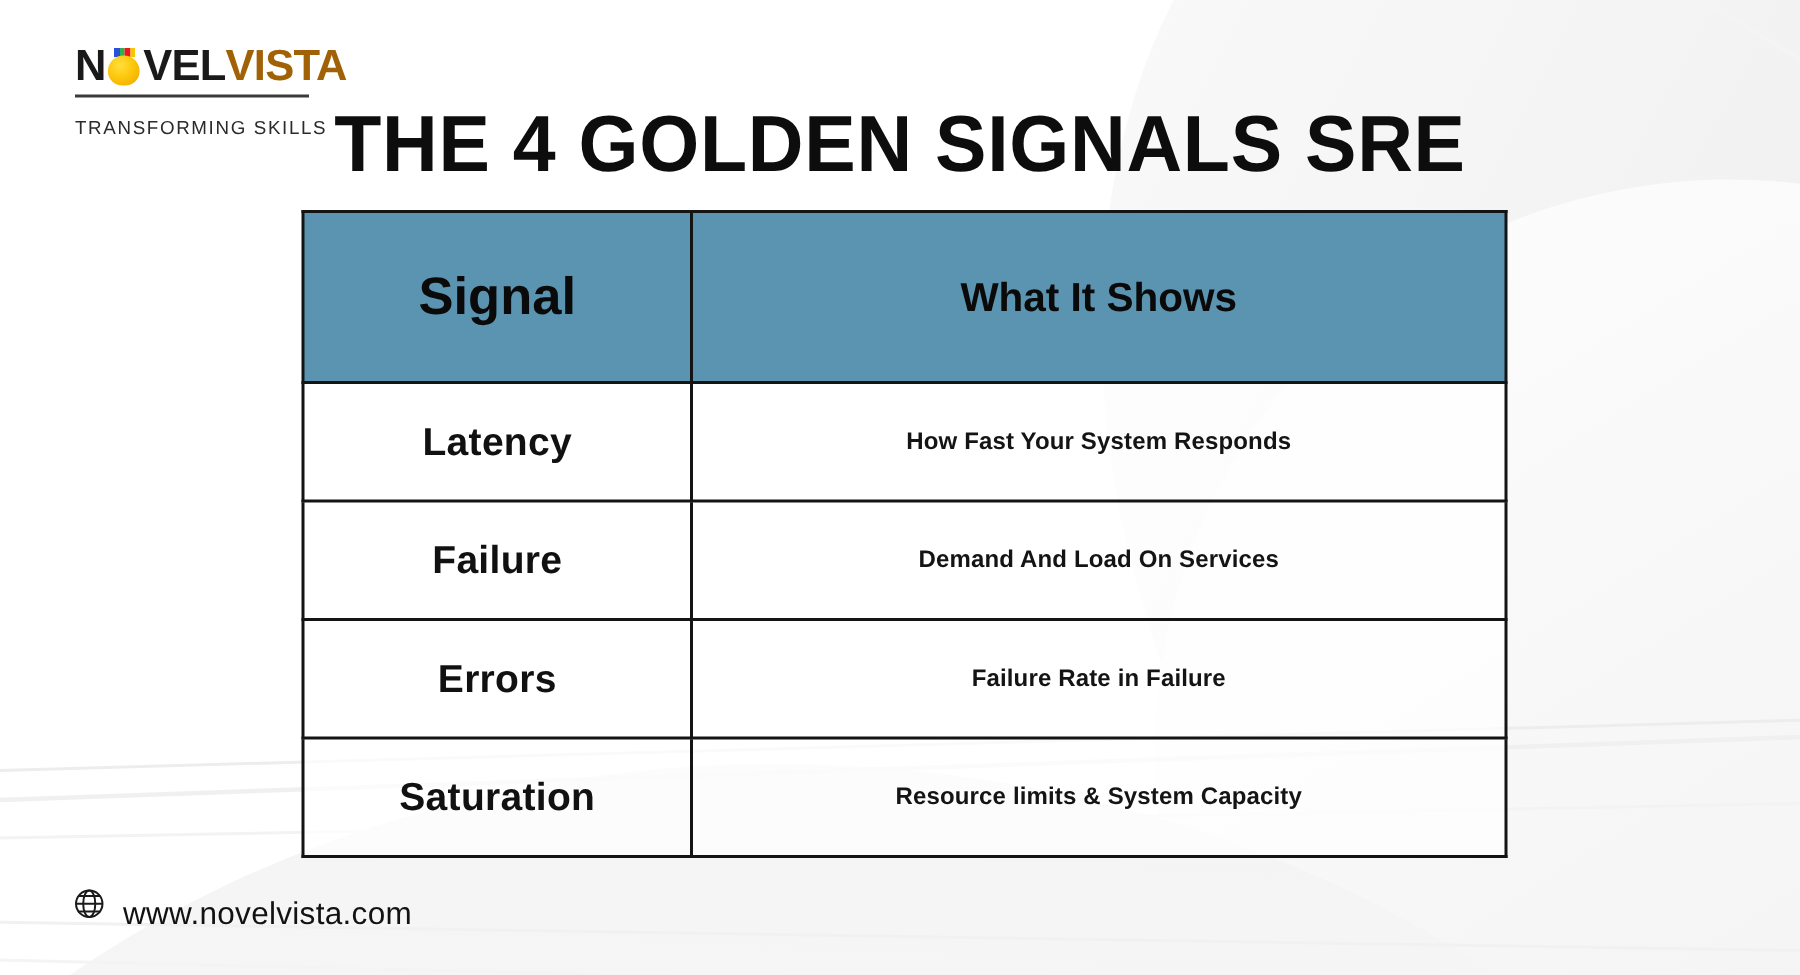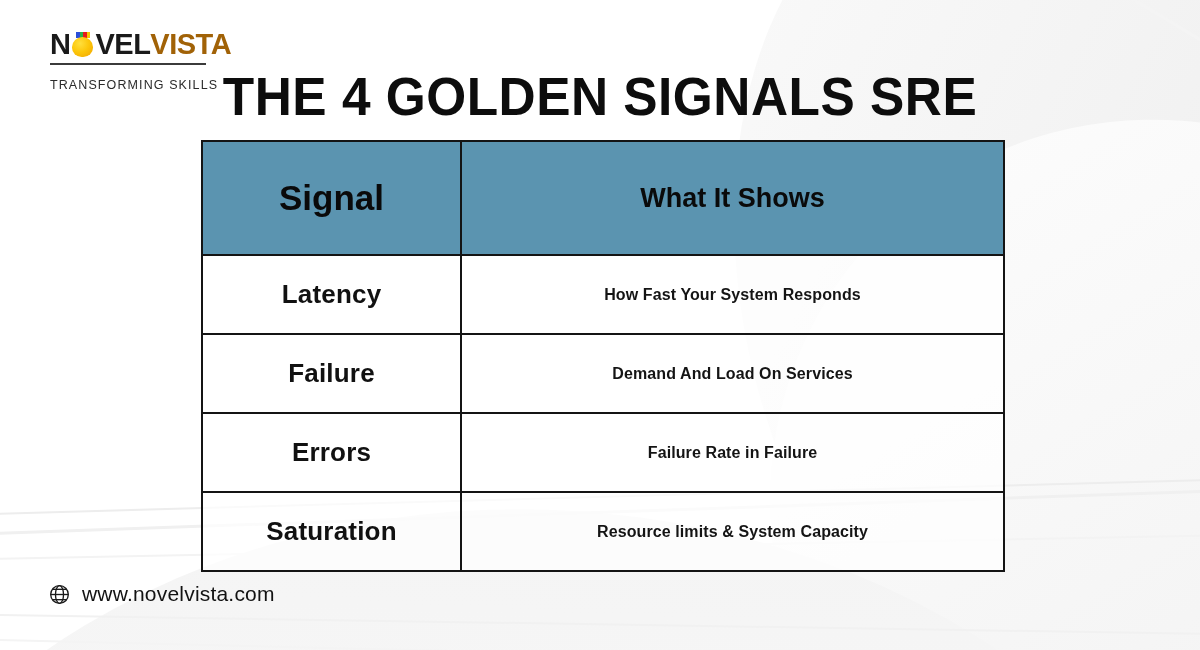--- a/index.html
+++ b/index.html
@@ -229,20 +229,21 @@
     display: flex;
     align-items: center;
     gap: 11px;
   }
   .globe-icon { width: 23px; height: 23px; display: block; }
   .footer-url {
     font-family: "Liberation Sans", sans-serif;
     font-size: 21px;
     color: #121212;
     letter-spacing: 0.2px;
+    margin-top: 16px;
   }
 </style>
 </head>
 <body>
 
 <div class="canvas">
 
   <div class="bg-layer">
     <div class="swoosh swoosh-right"></div>
     <div class="swoosh swoosh-right2"></div>

